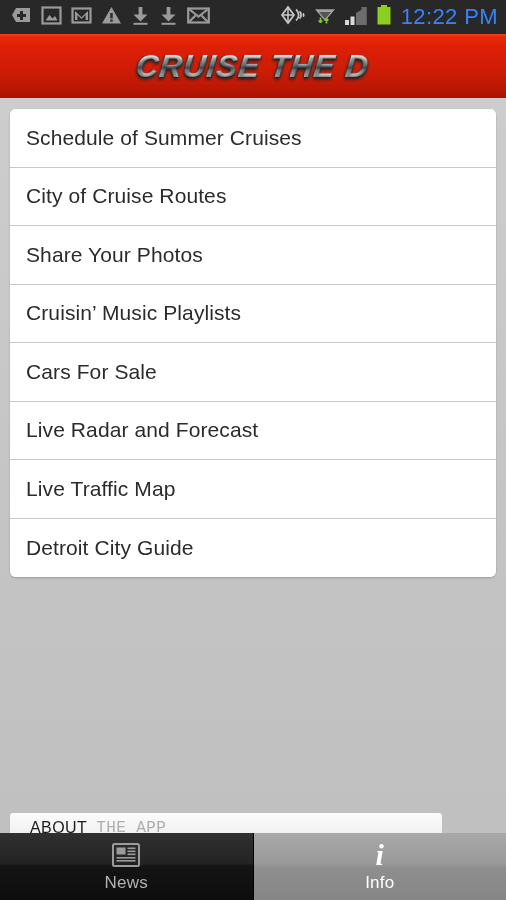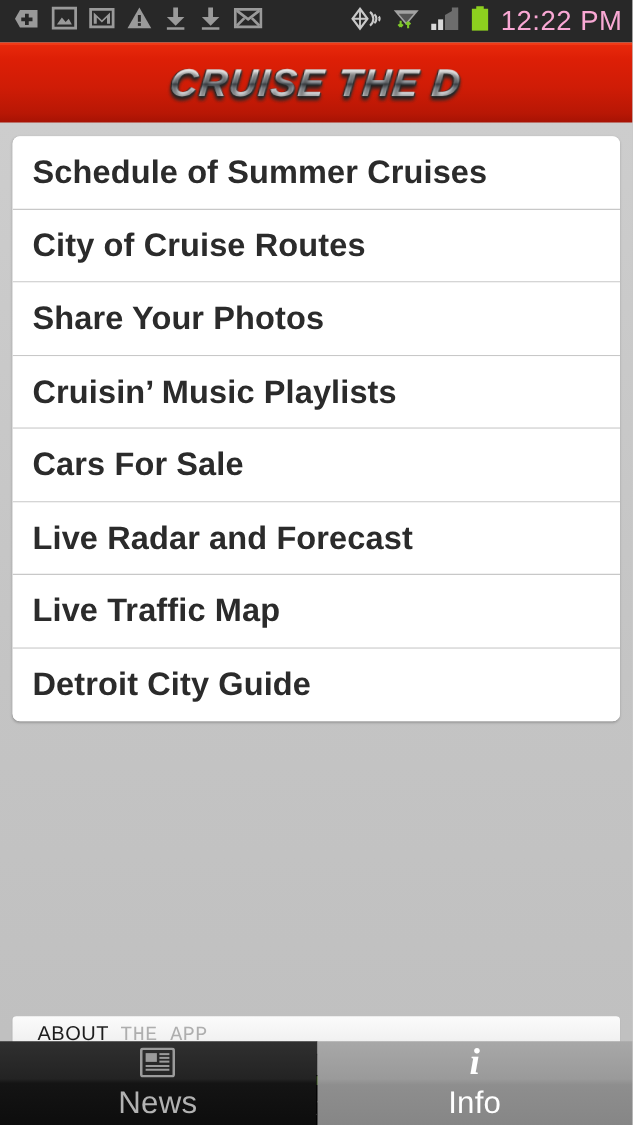--- a/index.html
+++ b/index.html
@@ -20,21 +20,21 @@
     position: absolute; left: 0; top: 0;
     width: 506px; height: 34px;
     background: #282828;
     display: flex; align-items: center;
     padding: 0 8px 0 10px;
   }
   .status-left { display: flex; align-items: center; gap: 9px; }
   .status-right { display: flex; align-items: center; gap: 7px; margin-left: auto; }
   .sicon { display: block; }
   .clock {
-    color: #f9a8d4; font-size: 22px; letter-spacing: 0.4px;
+    color: #3b82f6; font-size: 22px; letter-spacing: 0.4px;
     margin-left: 9px; font-weight: 400; white-space: nowrap;
   }
 
   
   .banner {
     position: absolute; left: 0; top: 34px;
     width: 506px; height: 64px;
     background: linear-gradient(to bottom, #e8290b 0%, #dd1f06 18%, #cf1c06 55%, #b81705 88%, #a61304 100%);
     border-top: 2px solid #f23a16;
     display: flex; align-items: center; justify-content: center;
@@ -71,28 +71,28 @@
   }
   .row {
     height: 58.5px;
     display: flex; align-items: center;
     padding-left: 16px;
     border-bottom: 1px solid #c8c8c8;
     background: #fff;
   }
   .row:last-child { border-bottom: none; }
   .row-label {
-    font-size: 26px; color: #2b2b2b; font-weight: 700;
+    font-size: 21px; color: #2b2b2b; font-weight: 400;
     letter-spacing: 0.1px;
   }
 
   
   .about {
     position: absolute; left: 10px; top: 715px;
-    width: 486px; height: 30px;
+    width: 432px; height: 30px;
     background: linear-gradient(to bottom, #fbfbfb 0%, #f2f2f2 60%, #e4e4e4 100%);
     border-radius: 3px;
     box-shadow: 0 1px 1px rgba(0,0,0,0.14);
     display: flex; align-items: center;
     padding-left: 20px;
   }
   .about-strong { font-size: 16px; color: #1d1d1d; letter-spacing: 0.4px; }
   .about-muted { font-size: 16px; color: #aeaeae; letter-spacing: 0.4px; margin-left: 9px; font-family: Liberation Mono, monospace; }
 
   
@@ -137,21 +137,21 @@
     gap: 4px;
   }
   .tab-news {
     background: linear-gradient(to bottom, #303030 0%, #232323 45%, #141414 50%, #0d0d0d 100%);
     border-right: 1px solid #000;
   }
   .tab-info {
     background: linear-gradient(to bottom, #a8a8a8 0%, #9a9a9a 45%, #8e8e8e 52%, #868686 100%);
   }
   .tab-icon { height: 28px; display: flex; align-items: center; justify-content: center; }
-  .tab-label { font-size: 25px; letter-spacing: 0.2px; text-align: center; }
+  .tab-label { font-size: 17px; letter-spacing: 0.2px; text-align: center; }
   .tab-news .tab-label { color: #b2b2b2; }
   .tab-info .tab-label { color: #ffffff; }
   .info-i {
     font-family: "Liberation Serif", serif;
     font-style: italic; font-weight: bold;
     font-size: 30px; color: #ffffff; line-height: 1;
   }
 </style>
 </head>
 <body>

